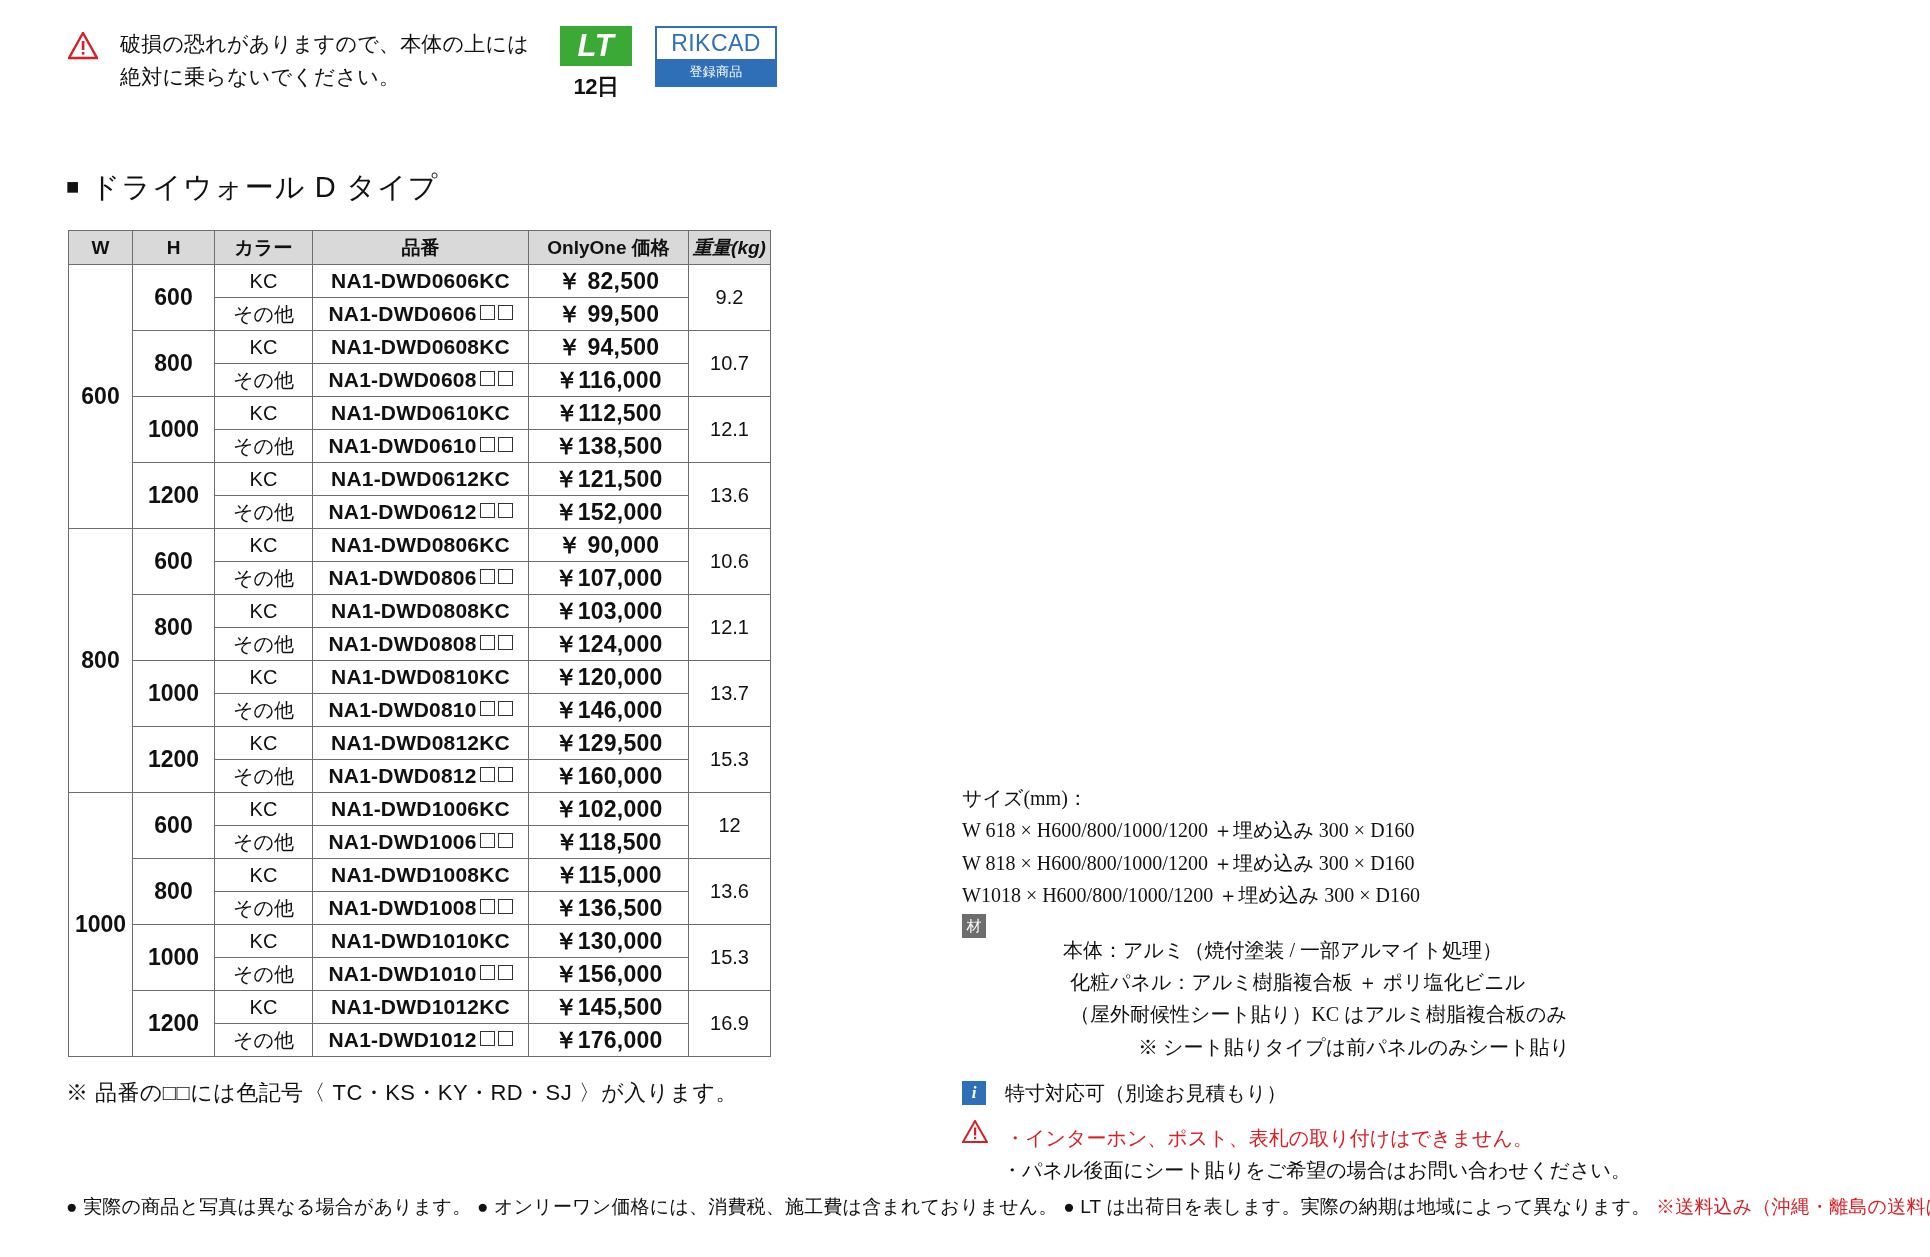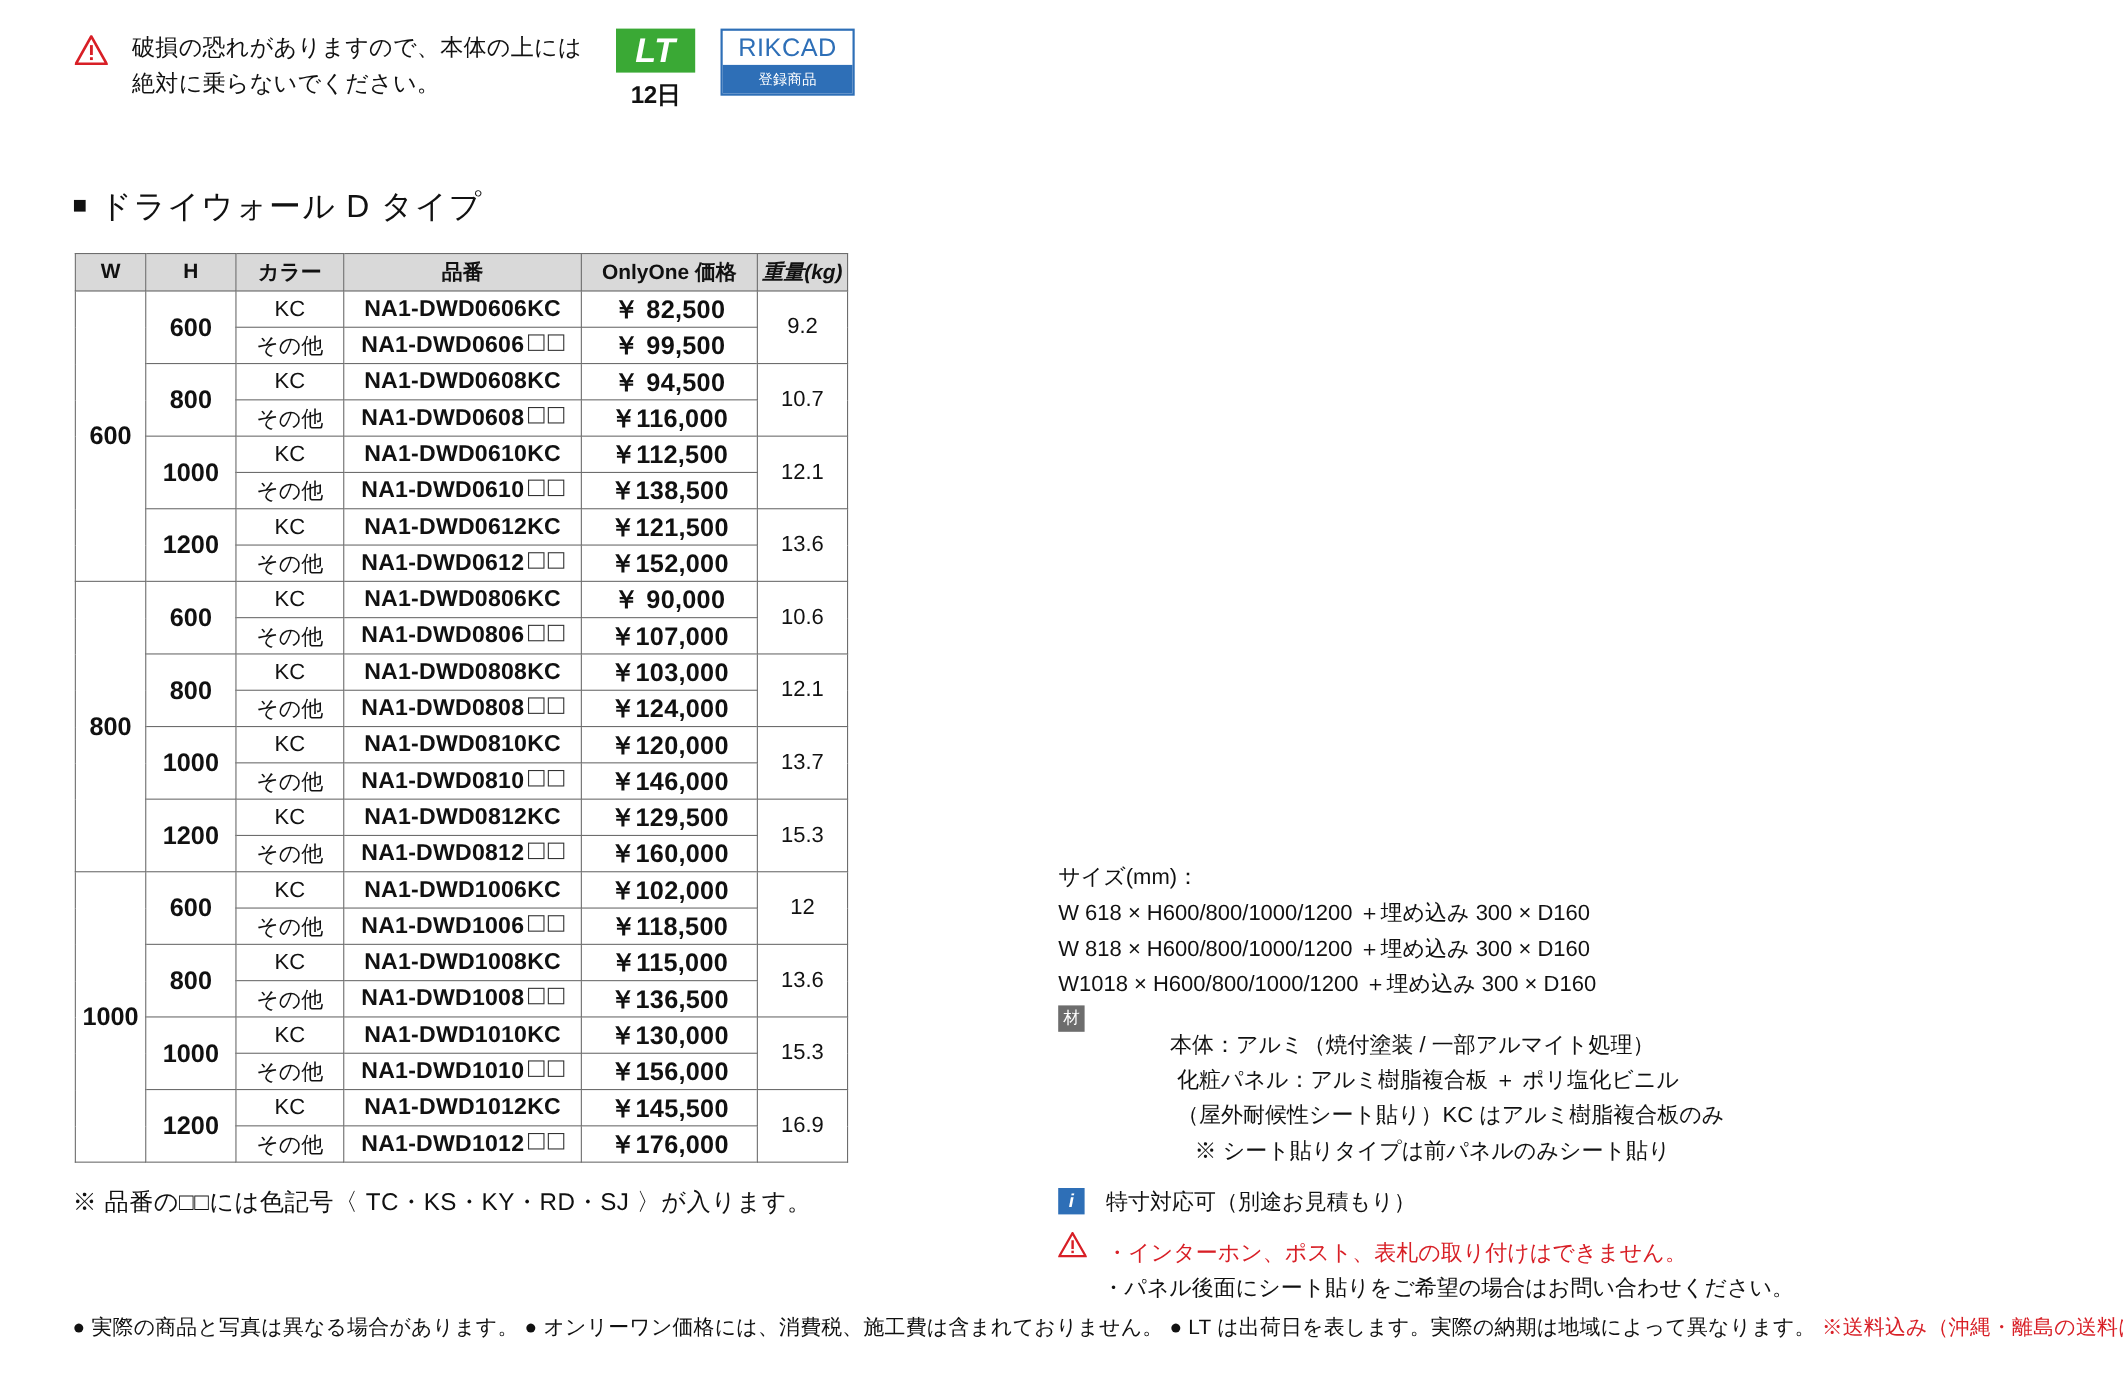--- a/index.html
+++ b/index.html
@@ -154,24 +154,25 @@
     letter-spacing: .02em;
   }
   
   .right-col {
     position: absolute;
     left: 962px;
     top: 782px;
     width: 660px;
     font-size: 20px;
     line-height: 1.62;
+    font-family: Liberation Serif, serif;
   }
   .right-col .line { white-space: nowrap; }
   .right-col .indent1 { padding-left: 108px; }
-  .right-col .indent2 { padding-left: 124px; }
+  .right-col .indent2 { padding-left: 124px; text-align: center; }
   .mat-row { position: relative; margin-top: 2px; }
   .badge-mat {
     display: inline-block;
     width: 24px; height: 24px;
     background: #6d6d6d;
     color: #fff;
     font-size: 15px;
     line-height: 24px;
     text-align: center;
     vertical-align: 2px;

